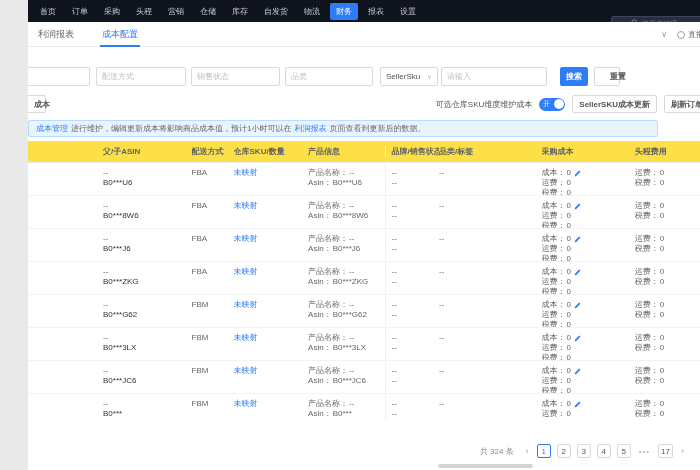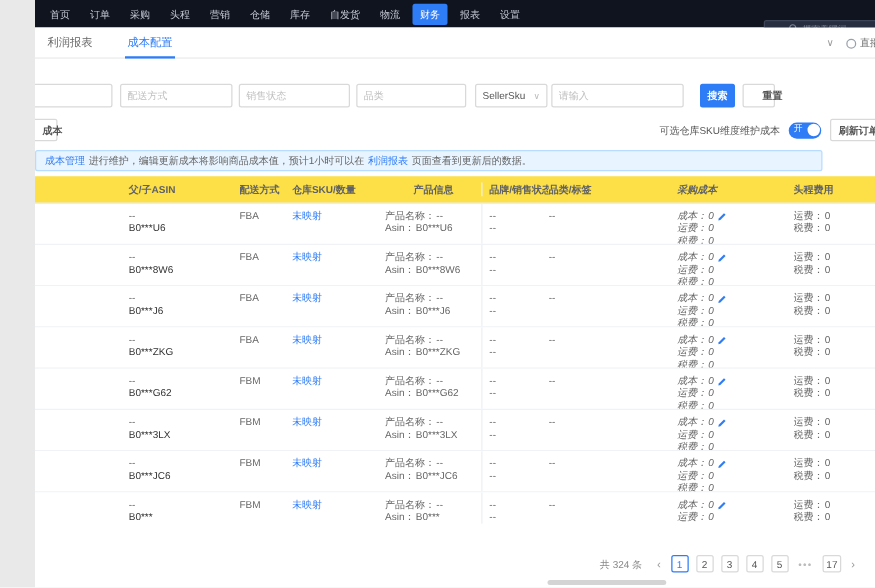--- a/index.html
+++ b/index.html
@@ -60,24 +60,24 @@
   
   .table { position:absolute; top:141px; left:0; width:700px; }
   .thead { display:flex; height:22px; background:#fde047; border-bottom:1px solid #ebeef5; align-items:center; }
   .th { font-size:8px; color:#606266; font-weight:bold; white-space:nowrap; overflow:hidden; }
   .tbody { height:256px; overflow:hidden; }
   .tr { display:flex; height:33px; border-bottom:1px solid #f0f2f5; background:#fff; }
   .td { font-size:8px; color:#666; padding-top:5px; line-height:10px; white-space:nowrap; overflow:hidden; }
   .c1 { width:170px; padding-left:75px; }
   .c2 { width:45px; }
   .c3 { width:80px; }
-  .c4 { width:83px;text-align:center; }
+  .c4 { width:83px; }
   .c5 { width:57px; border-left:1px solid #eef0f3; padding-left:5px; }
   .c6 { width:110px; }
-  .c7 { width:100px;font-style:italic; }
+  .c7 { width:100px; }
   .c8 { width:100px; }
   .th.c1 { padding-left:75px; } .th.c5 { padding-left:5px; }
   .asin-sub { color:#333; }
   .maplink { color:#2e7cf6; cursor:pointer; }
   .cline { line-height:10px; display:flex; align-items:center; gap:1px; }
   .edit-ic { margin-left:2px; cursor:pointer; display:inline-flex; }
 
   
   .pager { position:absolute; top:438px; left:0; width:700px; height:26px; display:flex; align-items:center; justify-content:flex-end; padding-right:42px; gap:6px; }
   .pg-total { font-size:8px; color:#888; margin-right:4px; }
@@ -152,20 +152,21 @@
   </div>
 
   <div class="actions">
     <button class="btn btn-plain import-btn">成本</button>
     <div class="act-right">
       <span class="toggle-text">可选仓库SKU维度维护成本</span>
       <span class="toggle">
         <span class="on-label">开</span>
         <span class="knob"></span>
       </span>
+      <button class="btn btn-plain act-btn">SellerSKU成本更新</button>
       <button class="btn btn-plain act-btn">刷新订单成本</button>
     </div>
   </div>
 
   <div class="notice">
     <a>成本管理</a>
     <span>进行维护，编辑更新成本将影响商品成本值，预计1小时可以在</span>
     <a>利润报表</a>
     <span>页面查看到更新后的数据。</span>
   </div>

